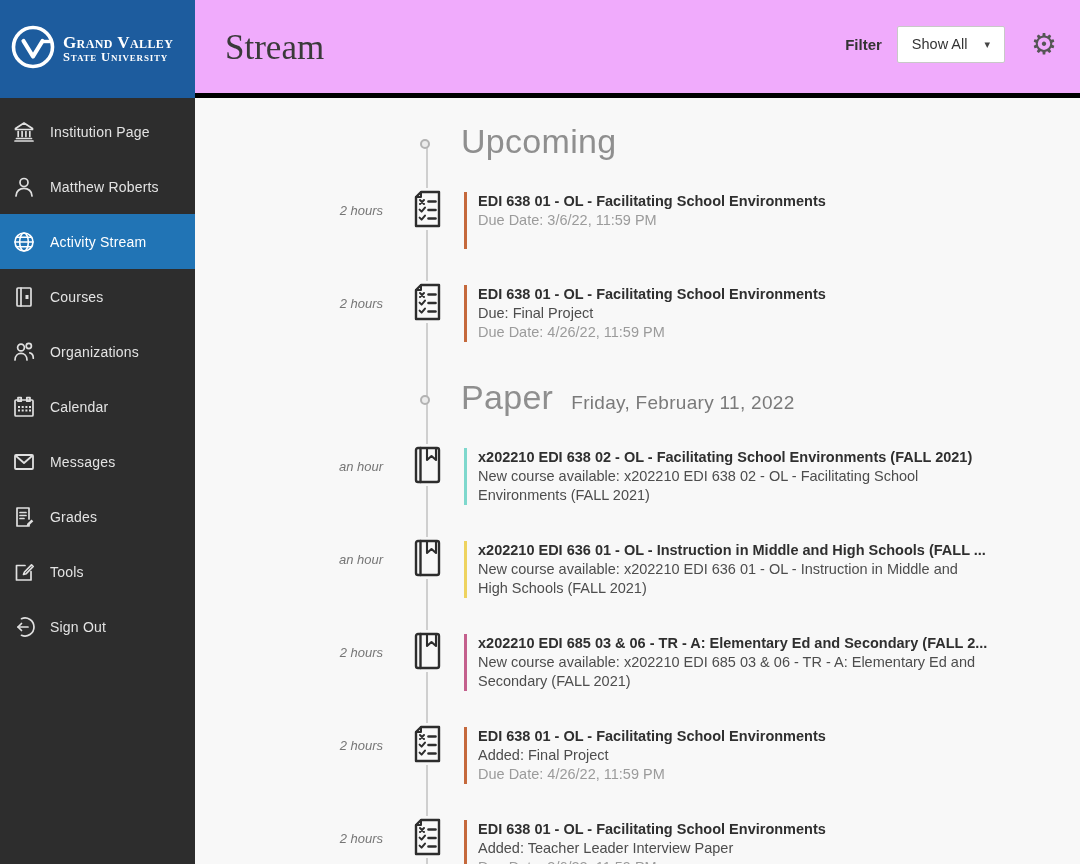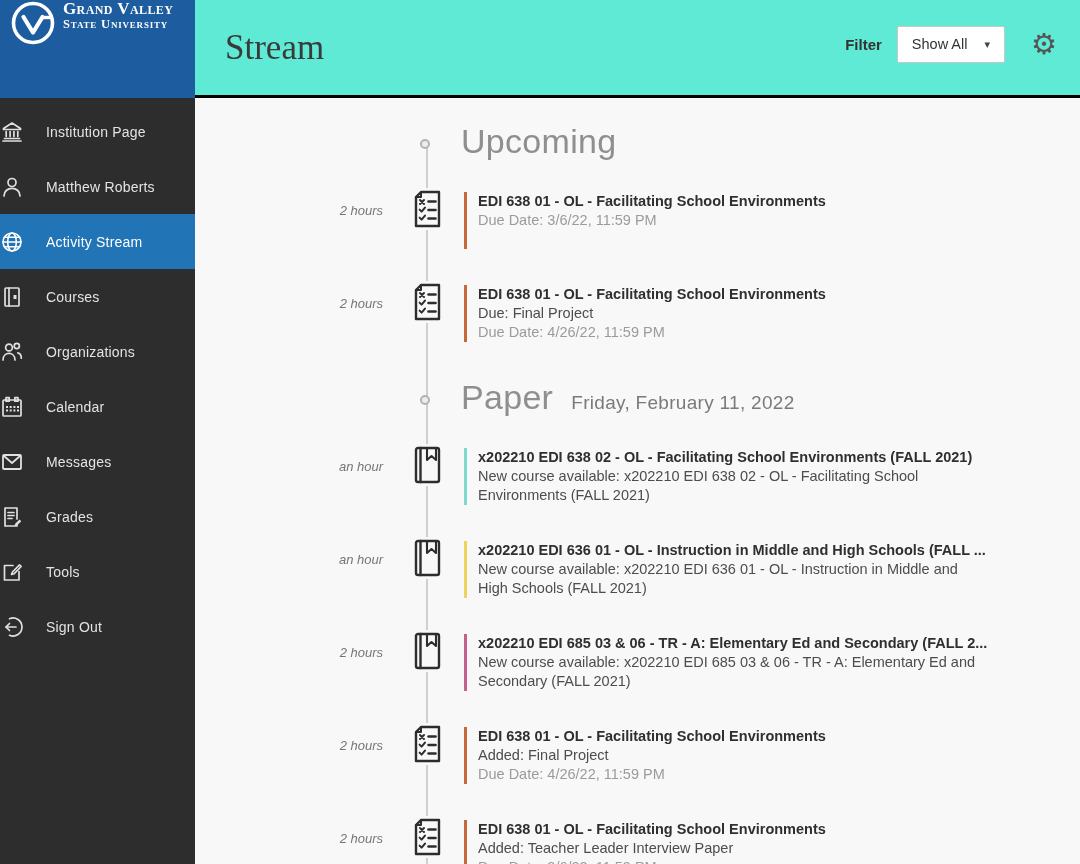--- a/index.html
+++ b/index.html
@@ -3,36 +3,36 @@
 <meta charset="utf-8">
 <style>
   * { margin: 0; padding: 0; box-sizing: border-box; }
   html, body { width: 1080px; height: 864px; overflow: hidden; }
   body { font-family: "Liberation Sans", sans-serif; background: #f8f8f8; }
 
   .app { position: relative; width: 1080px; height: 864px; display: flex; }
 
   
   .sidebar { width: 195px; height: 864px; background: #2d2d2d; flex: 0 0 195px; }
-  .logo { height: 98px; background: #1d5c9e; display: flex; align-items: flex-start; padding: 0 10px; cursor: pointer; }
+  .logo { height: 98px; background: #1d5c9e; display: flex; align-items: center; padding: 0 10px; cursor: pointer; }
   .logo-text { margin-left: 7px; color: #fff; font-family: "Liberation Serif", serif; line-height: 1.05; }
   .logo-line1 { font-variant: small-caps; font-size: 17px; font-weight: 700; letter-spacing: .4px; display:block; }
   .logo-line2 { font-variant: small-caps; font-size: 12.5px; font-weight: 600; letter-spacing: .8px; display:block; }
 
   .nav { padding-top: 6px; }
-  .nav-item { height: 55px; display: flex; align-items: center; color: #e3e3e3; cursor: pointer; gap: 8px; }
+  .nav-item { height: 55px; display: flex; align-items: center; padding-left: 12px; color: #e3e3e3; cursor: pointer; }
   .nav-item.selected { background: #2174b5; color: #ffffff; }
   .nav-icon { width: 24px; height: 24px; margin-right: 14px; color: #e0e0e0; flex: 0 0 24px; }
   .nav-item.selected .nav-icon { color: #fff; }
   .nav-icon svg { width: 24px; height: 24px; display: block; }
   .nav-label { font-size: 14px; letter-spacing: .2px; }
 
   
   .main { flex: 1; display: flex; flex-direction: column; }
-  .header { height: 98px; background: #5eead4; border-bottom: 3px solid #000000; position: relative; padding-left: 28px; }
+  .header { height: 98px; background: #f0abfc; border-bottom: 5px solid #000000; position: relative; padding-left: 28px; }
   .page-title { position: absolute; left: 30px; top: 28px; font-family: "Liberation Serif", serif; font-size: 35px; font-weight: 500; color: #3a3a3a; }
   .header-right { position: absolute; right: 23px; top: 0; height: 88px; display: flex; align-items: center; }
   .filter-label { font-size: 15px; font-weight: 700; color: #333; margin-right: 15px; }
   .dropdown { display: flex; align-items: center; background: #fff; border: 1px solid #c8c8c8; border-radius: 2px; height: 37px; padding: 0 14px; font-size: 14.5px; color: #333; cursor: pointer; font-family: inherit; justify-content: flex-end; }
   .dropdown .caret { font-size: 11px; color: #444; margin-left: 17px; }
   .gear { margin-left: 26px; font-size: 29px; color: #555; background: none; border: none; cursor: pointer; line-height: 1; font-family: "DejaVu Sans", sans-serif; }
 
   .content { position: relative; height: 766px; background: #f8f8f8; overflow: hidden; }
 
   

